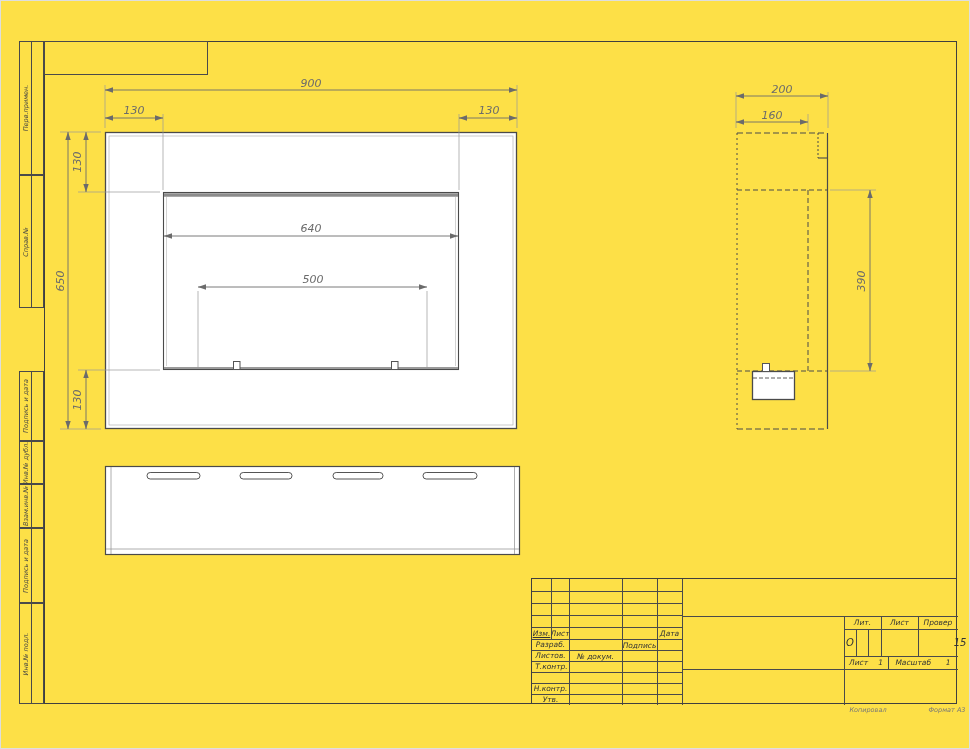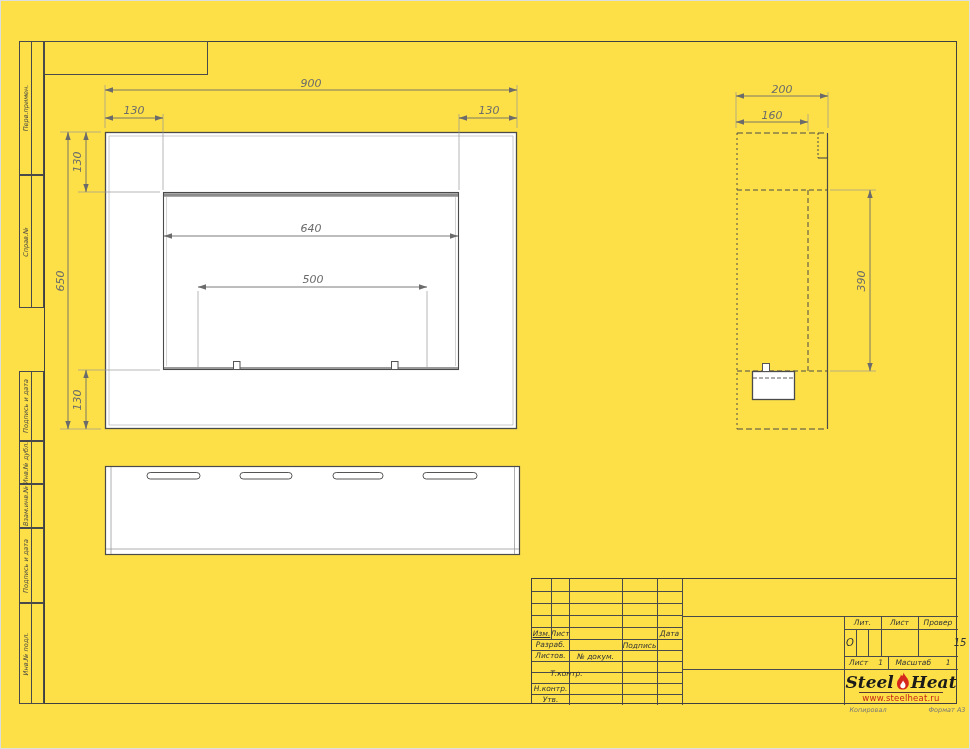--- a/index.html
+++ b/index.html
@@ -210,50 +210,39 @@
     <div class="h" style="left:150px;top:90px;width:276px;"></div>
 
     <div class="cell" style="left:0;top:48px;width:19px;height:12px;text-decoration:underline;">Изм.</div>
     <div class="cell" style="left:19px;top:48px;width:18px;height:12px;">Лист</div>
     <div class="cell" style="left:37px;top:48px;width:53px;height:12px;margin-top:23px;">№ докум.</div>
     <div class="cell" style="left:90px;top:60px;width:35px;height:12px;">Подпись</div>
     <div class="cell" style="left:125px;top:48px;width:25px;height:12px;">Дата</div>
 
     <div class="cell rowlab" style="left:0;top:60px;width:37px;height:11px;">Разраб.</div>
     <div class="cell rowlab" style="left:0;top:71px;width:37px;height:11px;">Листов.</div>
-    <div class="cell rowlab" style="left:16px;top:82px;width:37px;height:11px;margin-top:7px;">Т.контр.</div>
+    <div class="cell rowlab" style="left:1px;top:82px;width:37px;height:11px;">Т.контр.</div>
     <div class="cell rowlab" style="left:0;top:93px;width:37px;height:11px;"></div>
     <div class="cell rowlab" style="left:0;top:104px;width:37px;height:11px;">Н.контр.</div>
     <div class="cell rowlab" style="left:0;top:115px;width:37px;height:11px;">Утв.</div>
 
 
     <div class="cell" style="left:312px;top:37px;width:37px;height:13px;">Лит.</div>
     <div class="cell" style="left:349px;top:37px;width:37px;height:13px;">Лист</div>
     <div class="cell" style="left:386px;top:37px;width:40px;height:13px;">Провер</div>
     <div class="cell val" style="left:312px;top:50px;width:12px;height:27px;">О</div>
     <div class="cell val" style="left:408px;top:50px;width:40px;height:27px;">15</div>
 
     <div class="cell pair" style="left:312px;top:77px;width:44px;height:13px;">
       <span>Лист</span>
         <span>1</span>
     </div>
     <div class="cell pair" style="left:356px;top:77px;width:70px;height:13px;">
       <span>Масштаб</span>
         <span>1</span>
     </div>
 
-    <div class="logo-cell" style="left:312px;top:90px;width:114px;height:36px;">
-      <div class="logo-line1">
-        <span>Steel</span>
-        <svg class="logo-flame" width="14" height="19" viewBox="0 0 14 19">
-          <path d="M7.6,0.5 C8.6,4 12.6,6 12.8,10.8 C13,14.6 10.4,17.6 6.8,17.6 C3.2,17.6 0.8,14.9 1,11.4 C1.2,7.6 4.6,6 4.9,2.6 C5.8,4.4 6.9,4.6 7.6,0.5 z" fill="#d7281e"></path>
-          <path d="M7.1,8.5 C7.7,10.3 9.5,11 9.5,13.4 C9.5,15.2 8.3,16.3 6.8,16.3 C5.3,16.3 4.2,15.2 4.3,13.5 C4.4,11.5 6.5,10.8 6.6,9.2 z" fill="#ffffff"></path>
-        </svg>
-        <span>Heat</span>
-      </div>
-      <div class="logo-url">www.steelheat.ru</div>
-    </div>
   </div>
 
   <div class="foot" style="left:838px;top:706px;">Копировал</div>
   <div class="foot" style="left:917px;top:706px;">Формат А3</div>
 
 </div>
 
 </body></html>

